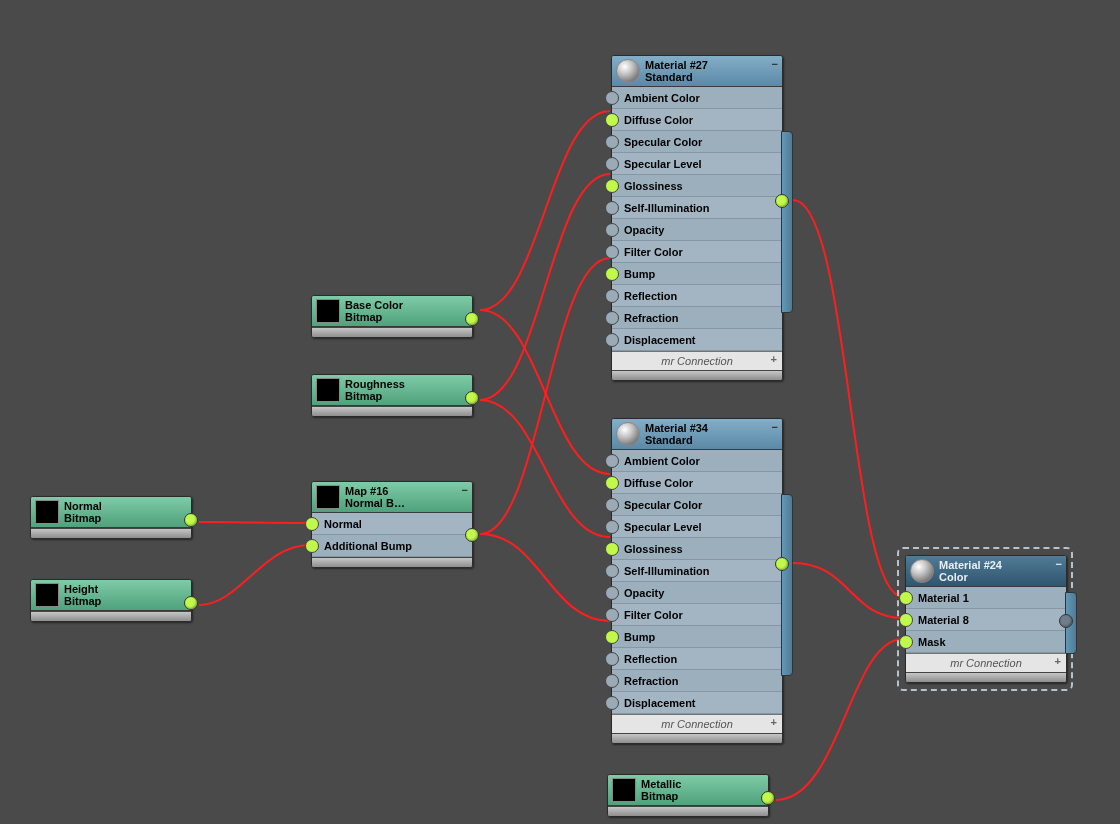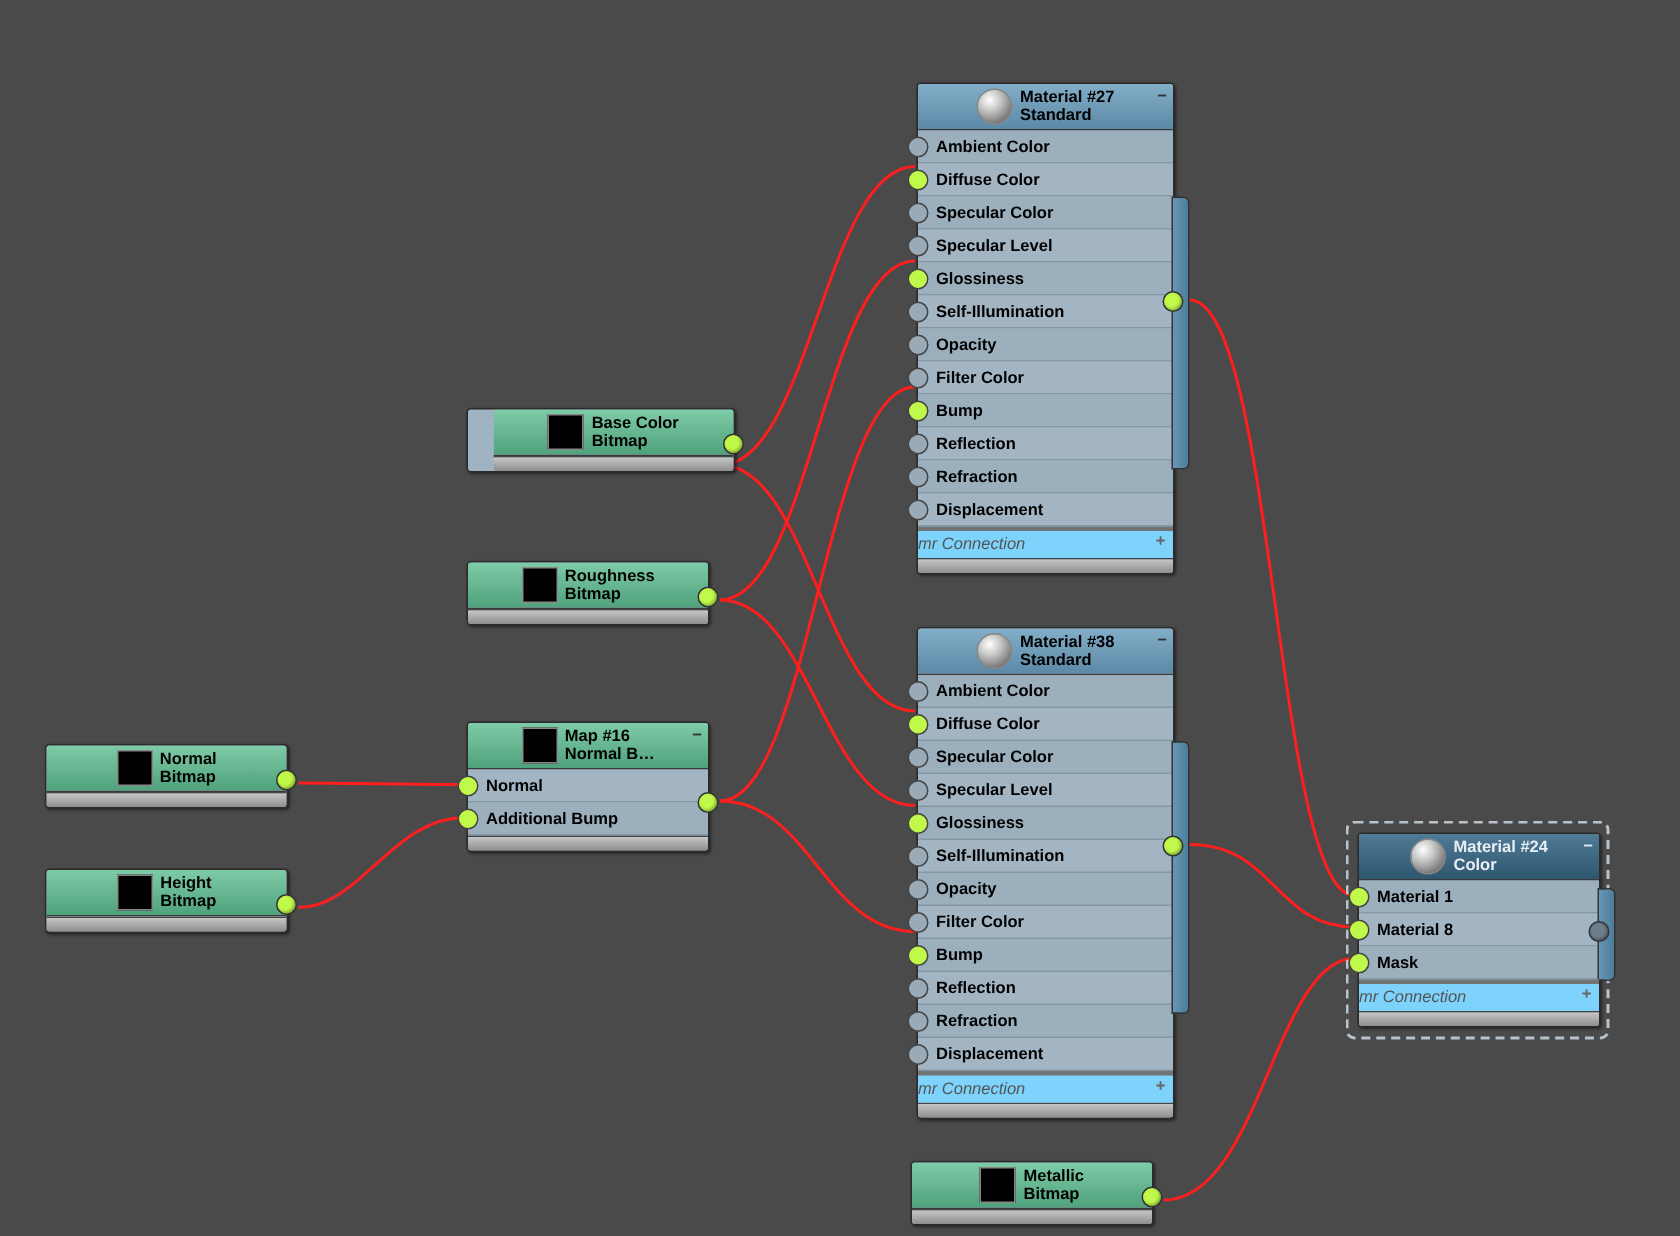--- a/index.html
+++ b/index.html
@@ -5,35 +5,35 @@
   html,body{margin:0;padding:0;width:1120px;height:824px;background:#4a4a4a;font-family:Arial,Helvetica,sans-serif;font-size:11px;color:#000;overflow:hidden;}
   #canvas{position:relative;width:1120px;height:824px;}
   svg.wires{position:absolute;left:0;top:0;width:1120px;height:824px;pointer-events:none;}
 
   .node{position:absolute;border:1px solid #2b2b2b;border-radius:3px;box-shadow:1px 1px 2px rgba(0,0,0,.5);}
   .node.green .hdr{background:linear-gradient(#7ecba7,#4fa27b);}
   .node.blue  .hdr{background:linear-gradient(#83aec8,#5b89a6);}
   .node.dblue .hdr{background:linear-gradient(#507a96,#2f566f);color:#e8eff4;}
   .node.green, .node.blue, .node.dblue{background:#9fb3c2;}
 
-  .hdr{display:flex;align-items:center;padding:3px 4px 3px 4px;border-bottom:1px solid #3a3a3a;border-radius:2px 2px 0 0;font-weight:bold;position:relative;justify-content:center;}
+  .hdr{display:flex;align-items:center;padding:3px 4px 3px 4px;border-bottom:1px solid #3a3a3a;border-radius:2px 2px 0 0;font-weight:bold;position:relative;}
   .swatch{width:22px;height:22px;border:1px solid #888;background:#000;margin-right:5px;flex:0 0 auto;}
   .swatch.sphere{border-radius:50%;background:radial-gradient(circle at 35% 30%,#fff,#c6c6c6 35%,#7a7a7a 75%,#4d4d4d);}
   .ttl{line-height:12px;}
   .ttl .l2{font-weight:bold;}
   .collapse{position:absolute;right:4px;top:2px;font-weight:bold;color:#333;}
 
   .out-port{position:absolute;width:12px;height:12px;border-radius:50%;border:1px solid #333;background:#c1f94a;box-shadow:inset -1px -1px 2px rgba(0,0,0,.3);pointer-events:auto;}
   .in-port{width:12px;height:12px;border-radius:50%;border:1px solid #444;background:#9aaab7;flex:0 0 auto;margin-left:-7px;margin-right:5px;}
   .in-port.active{background:#c1f94a;}
 
   .slot{display:flex;align-items:center;height:21px;padding:0 6px 0 0;background:#a3b5c3;border-bottom:1px solid #8696a3;font-weight:bold;}
   .slot:nth-child(odd){background:#9cafbd;}
 
-  .footer{display:flex;align-items:center;height:18px;background:#7dd3fc;border-top:3px solid #737373;font-style:italic;color:#555;position:relative;}
+  .footer{display:flex;align-items:center;justify-content:center;height:18px;background:#e5e5e5;border-top:1px solid #737373;font-style:italic;color:#555;position:relative;}
   .footer .plus{position:absolute;right:5px;top:1px;font-style:normal;color:#666;font-weight:bold;}
   .statusbar{height:9px;background:linear-gradient(#c6c6c6,#8e8e8e);border-top:1px solid #444;border-radius:0 0 2px 2px;}
   .side-handle{position:absolute;right:-11px;width:10px;border:1px solid #333;background:linear-gradient(90deg,#6598b6,#4c7c99);border-radius:0 4px 4px 0;}
 
   .selected-wrap{position:absolute;border:2px dashed #b7c2cb;border-radius:6px;padding:6px;}
 </style>
 </head>
 <body>
 
 <div id="canvas">
@@ -67,21 +67,21 @@
   <div class="node green" style="left:30px;top:579px;width:160px;">
     <div class="hdr">
         <div class="swatch"></div>
       <div class="ttl"><span>Height</span><br>
       <span class="l2">Bitmap</span></div>
       </div>
     <div class="statusbar"></div>
     <div class="out-port" style="right:-7px;top:16px;"></div>
   </div>
 
-  <div class="node green" style="left:311px;top:272px;width:160px;padding-left:17px;">
+  <div class="node green" style="left:311px;top:295px;width:160px;">
     <div class="hdr">
         <div class="swatch"></div>
       <div class="ttl"><span>Base Color</span><br>
       <span class="l2">Bitmap</span></div>
       </div>
     <div class="statusbar"></div>
     <div class="out-port" style="right:-7px;top:16px;"></div>
   </div>
 
   <div class="node green" style="left:311px;top:374px;width:160px;">
@@ -176,21 +176,21 @@
         <span class="plus">+</span>
       </div>
     <div class="statusbar"></div>
     <div class="out-port" style="right:-7px;top:138px;"></div>
   </div>
 
   <div class="node blue" style="left:611px;top:418px;width:170px;">
     <div class="side-handle" style="top:75px;height:180px;"></div>
     <div class="hdr">
         <div class="swatch sphere"></div>
-      <div class="ttl"><span>Material #38</span><br>
+      <div class="ttl"><span>Material #34</span><br>
       <span class="l2">Standard</span></div>
       <span class="collapse">−</span>
       </div>
     <div id="m28slots">
         <div class="slot">
           <div class="in-port"></div>
           <span>Ambient Color</span>
         </div>
         <div class="slot">
           <div class="in-port active"></div>

